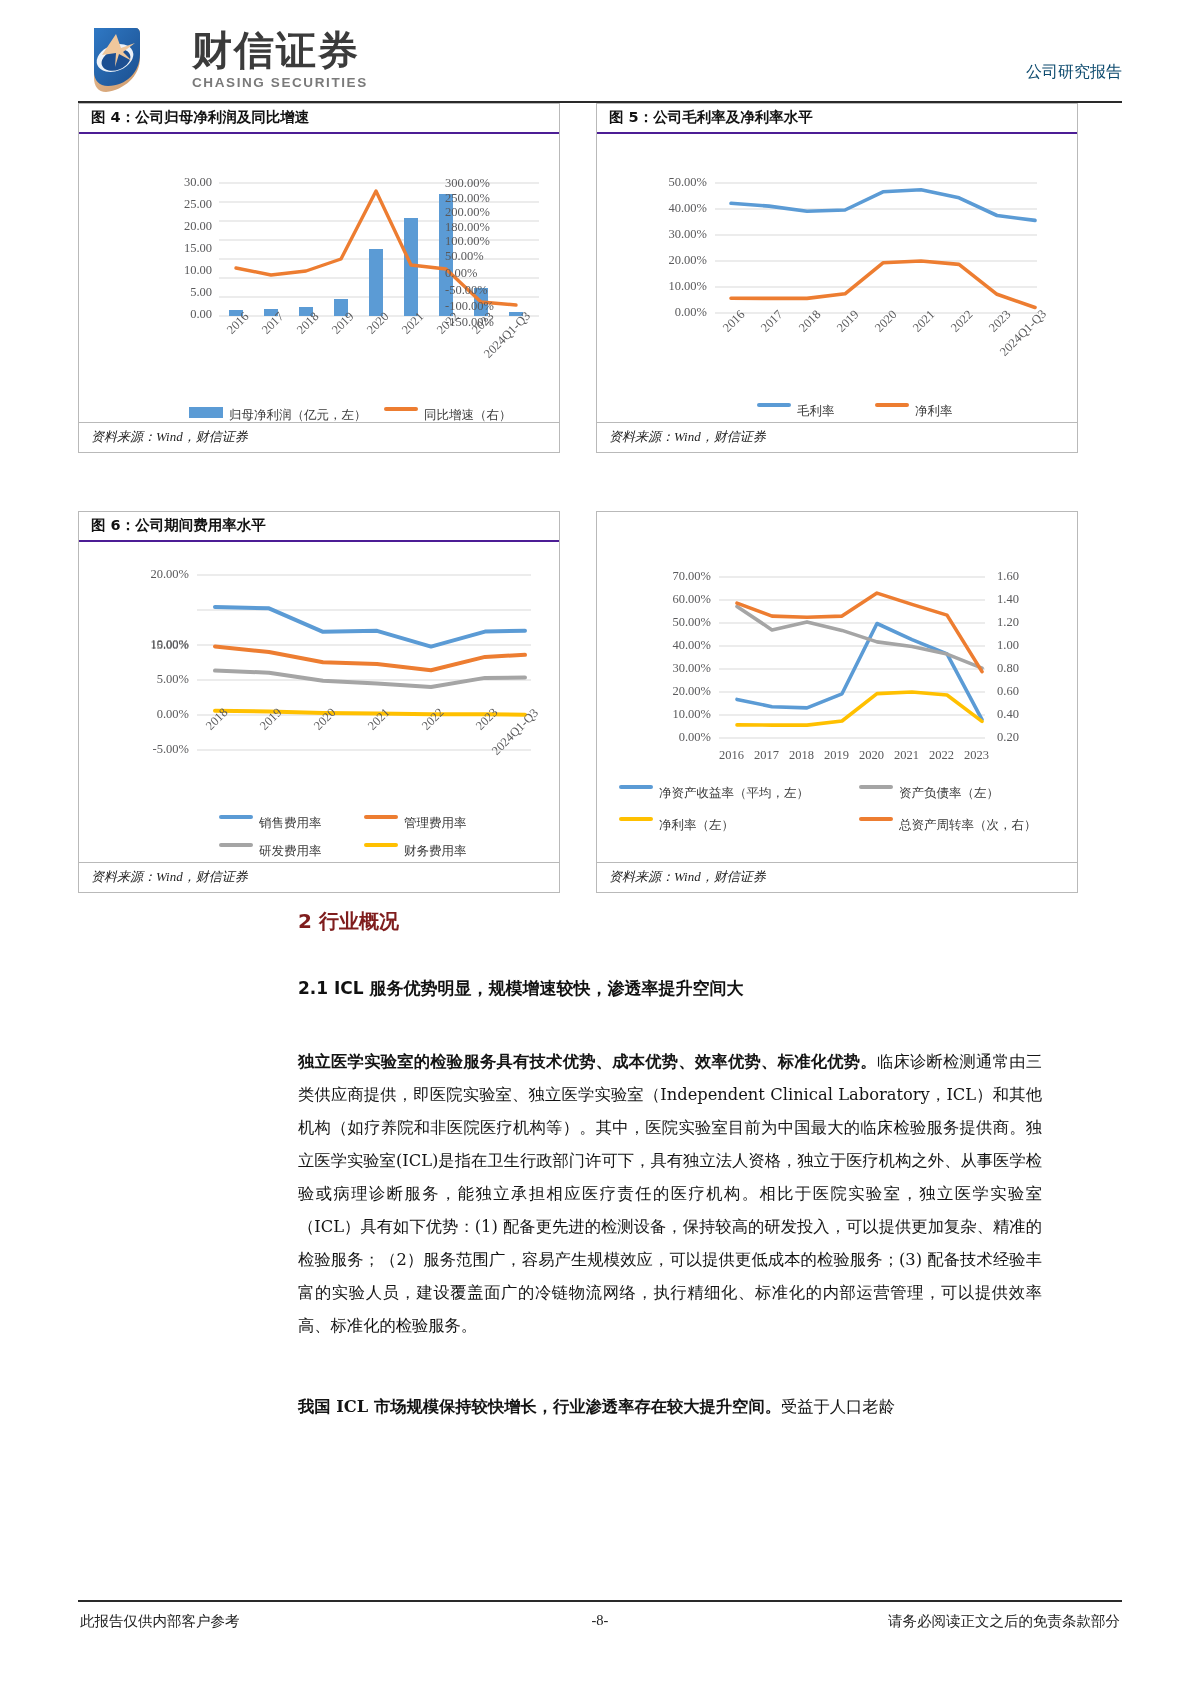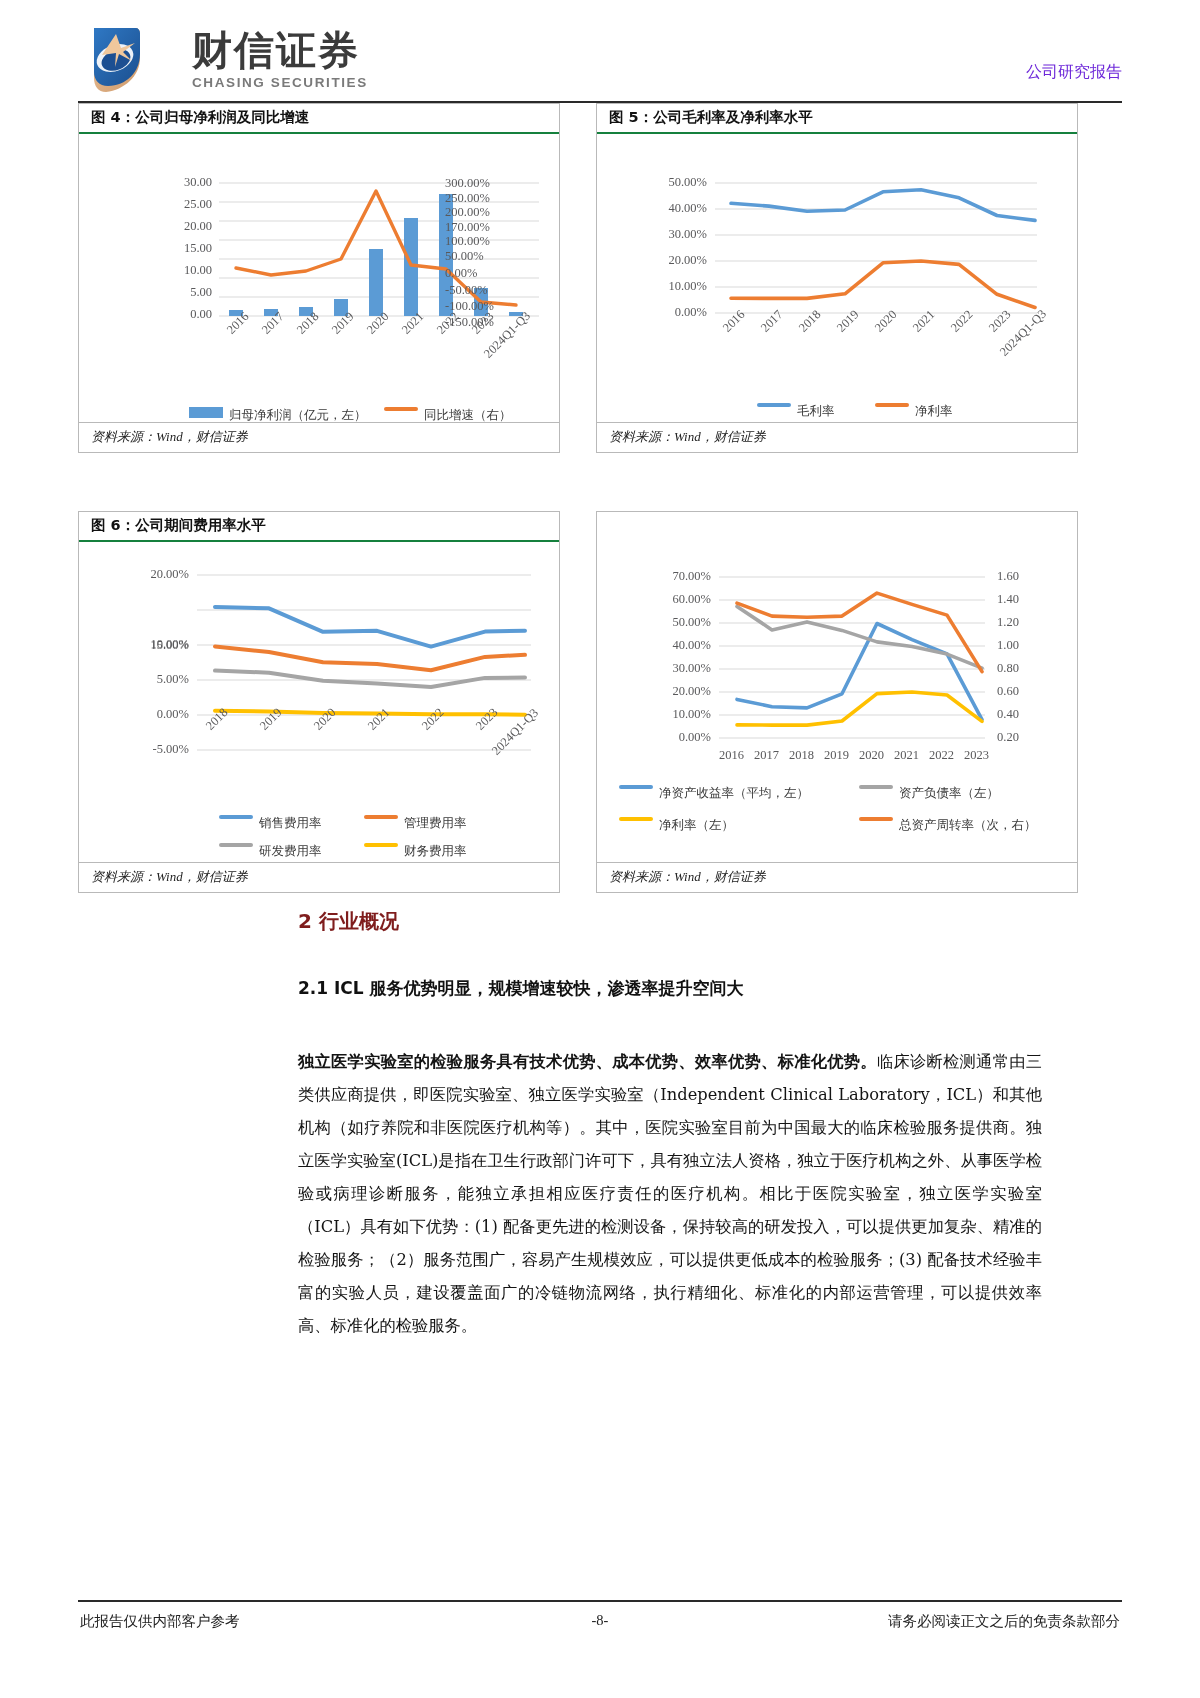--- a/index.html
+++ b/index.html
@@ -10,28 +10,28 @@
   }
   .page{position:absolute;left:0;top:0;width:1200px;height:1698px;}
 
   
   .hdr{position:absolute;left:78px;top:14px;width:1044px;height:86px;}
   .logo-wrap{position:absolute;left:10px;top:10px;display:flex;align-items:center;gap:32px;}
   .logo-mark{width:72px;height:72px;position:relative;}
   .logo-text{display:flex;flex-direction:column;line-height:1;}
   .logo-cn{font-family:"DejaVu Sans",sans-serif;font-weight:bold;font-size:40px;color:#3b3b3b;letter-spacing:2px;}
   .logo-en{font-family:"Liberation Sans",sans-serif;font-size:13.5px;color:#7a7a7a;letter-spacing:1.6px;margin-top:6px;font-weight:bold;}
-  .hdr-right{position:absolute;right:0;top:48px;font-family:Liberation Mono, monospace;font-size:16px;color:#6d28d9;}
+  .hdr-right{position:absolute;right:0;top:48px;font-family:Liberation Mono, monospace;font-size:16px;color:#0c4a6e;}
 
   .rule-top{position:absolute;left:78px;top:101px;width:1044px;height:2px;background:#2a2a2a;}
 
   
   .fig{position:absolute;border:1px solid #b9b9b9;background:#fff;box-sizing:border-box;}
   .fig-title{position:absolute;left:0;top:0;width:100%;height:30px;box-sizing:border-box;
-     border-bottom:2px solid #15803d;padding:4px 0 0 12px;
+     border-bottom:2px solid #4c1d95;padding:4px 0 0 12px;
      font-family:"DejaVu Sans",sans-serif;font-weight:bold;font-size:14.5px;color:#111;white-space:nowrap;}
   .fig-src{position:absolute;left:0;bottom:0;width:100%;height:30px;box-sizing:border-box;
      border-top:1px solid #b9b9b9;padding:5px 0 0 12px;
      font-family:"Liberation Serif",serif;font-style:italic;font-size:13px;color:#222;}
   .plot{position:absolute;left:0;top:31px;right:0;bottom:31px;}
 
   
   .ylab,.y2lab{position:absolute;font-family:"Liberation Serif",serif;font-size:12.5px;color:#59595b;white-space:nowrap;}
   .ylab{text-align:right;}
   .xlab{position:absolute;font-family:"Liberation Serif",serif;font-size:12.5px;color:#59595b;
@@ -128,21 +128,21 @@
       <div class="ylab" style="left:58px;top:84px;width:75px;">20.00</div>
       <div class="ylab" style="left:58px;top:106px;width:75px;">15.00</div>
       <div class="ylab" style="left:58px;top:128px;width:75px;">10.00</div>
       <div class="ylab" style="left:58px;top:150px;width:75px;">5.00</div>
       <div class="ylab" style="left:58px;top:172px;width:75px;">0.00</div>
 
       
       <div class="y2lab" style="left:366px;top:41px;">300.00%</div>
       <div class="y2lab" style="left:366px;top:56px;">250.00%</div>
       <div class="y2lab" style="left:366px;top:70px;">200.00%</div>
-      <div class="y2lab" style="left:366px;top:85px;">170.00%</div>
+      <div class="y2lab" style="left:366px;top:85px;">180.00%</div>
       <div class="y2lab" style="left:366px;top:99px;">100.00%</div>
       <div class="y2lab" style="left:366px;top:114px;">50.00%</div>
       <div class="y2lab" style="left:366px;top:131px;">0.00%</div>
       <div class="y2lab" style="left:366px;top:148px;">-50.00%</div>
       <div class="y2lab" style="left:366px;top:164px;">-100.00%</div>
       <div class="y2lab" style="left:366px;top:180px;">-150.00%</div>
 
       
       <div class="xlab" style="left:145px;top:192px;">2016</div>
       <div class="xlab" style="left:180px;top:192px;">2017</div>
@@ -335,19 +335,22 @@
   </div>
 
   <div class="h2" style="left:298px;top:908px;">2 行业概况</div>
 
   <div class="h3" style="left:298px;top:977px;">2.1 ICL 服务优势明显，规模增速较快，渗透率提升空间大</div>
 
   <div class="para" style="left:298px;top:1045px;width:744px;">
     <b>独立医学实验室的检验服务具有技术优势、成本优势、效率优势、标准化优势。</b><span>临床诊断检测通常由三类供应商提供，即医院实验室、独立医学实验室（Independent Clinical Laboratory，ICL）和其他机构（如疗养院和非医院医疗机构等）。其中，医院实验室目前为中国最大的临床检验服务提供商。独立医学实验室(ICL)是指在卫生行政部门许可下，具有独立法人资格，独立于医疗机构之外、从事医学检验或病理诊断服务，能独立承担相应医疗责任的医疗机构。相比于医院实验室，独立医学实验室（ICL）具有如下优势：(1) 配备更先进的检测设备，保持较高的研发投入，可以提供更加复杂、精准的检验服务；（2）服务范围广，容易产生规模效应，可以提供更低成本的检验服务；(3) 配备技术经验丰富的实验人员，建设覆盖面广的冷链物流网络，执行精细化、标准化的内部运营管理，可以提供效率高、标准化的检验服务。</span>
   </div>
 
+  <div class="para" style="left:298px;top:1390px;width:744px;">
+    <b>我国 ICL 市场规模保持较快增长，行业渗透率存在较大提升空间。</b><span>受益于人口老龄</span>
+  </div>
 
   <div class="rule-bot"></div>
   <div class="ft ft-l">此报告仅供内部客户参考</div>
   <div class="ft ft-c">-8-</div>
   <div class="ft ft-r">请务必阅读正文之后的免责条款部分</div>
 
 </div>
 
 </body></html>

